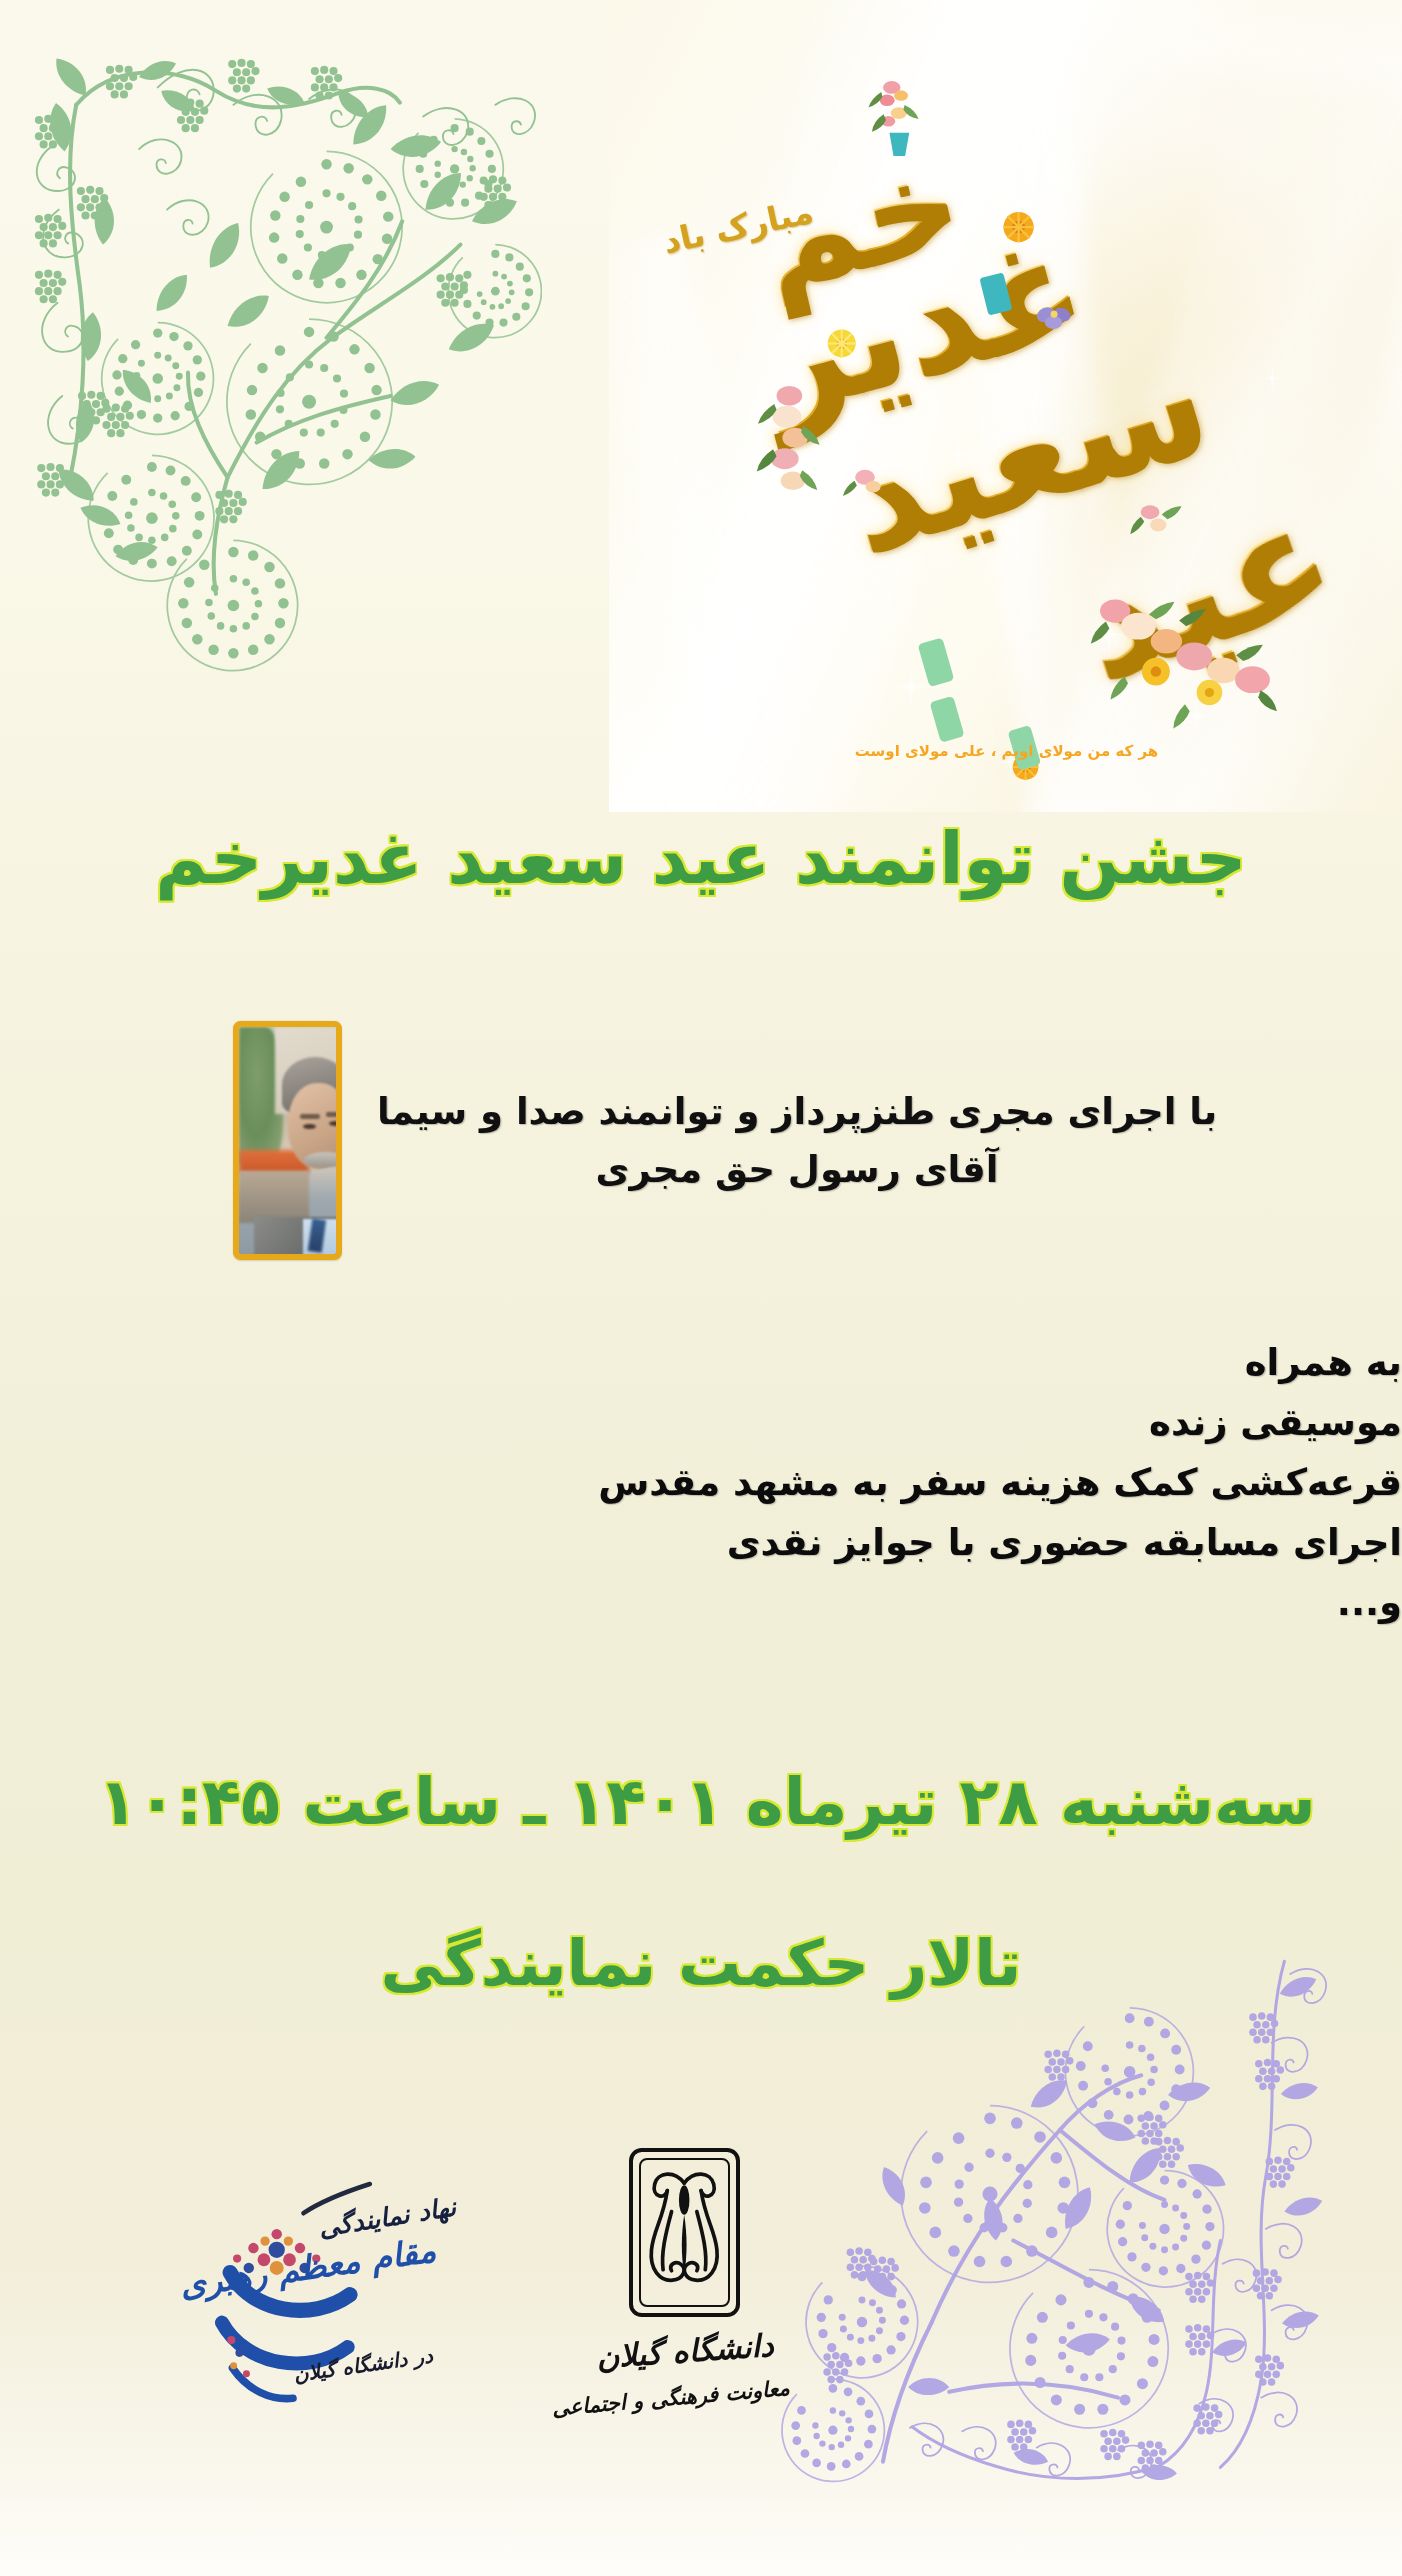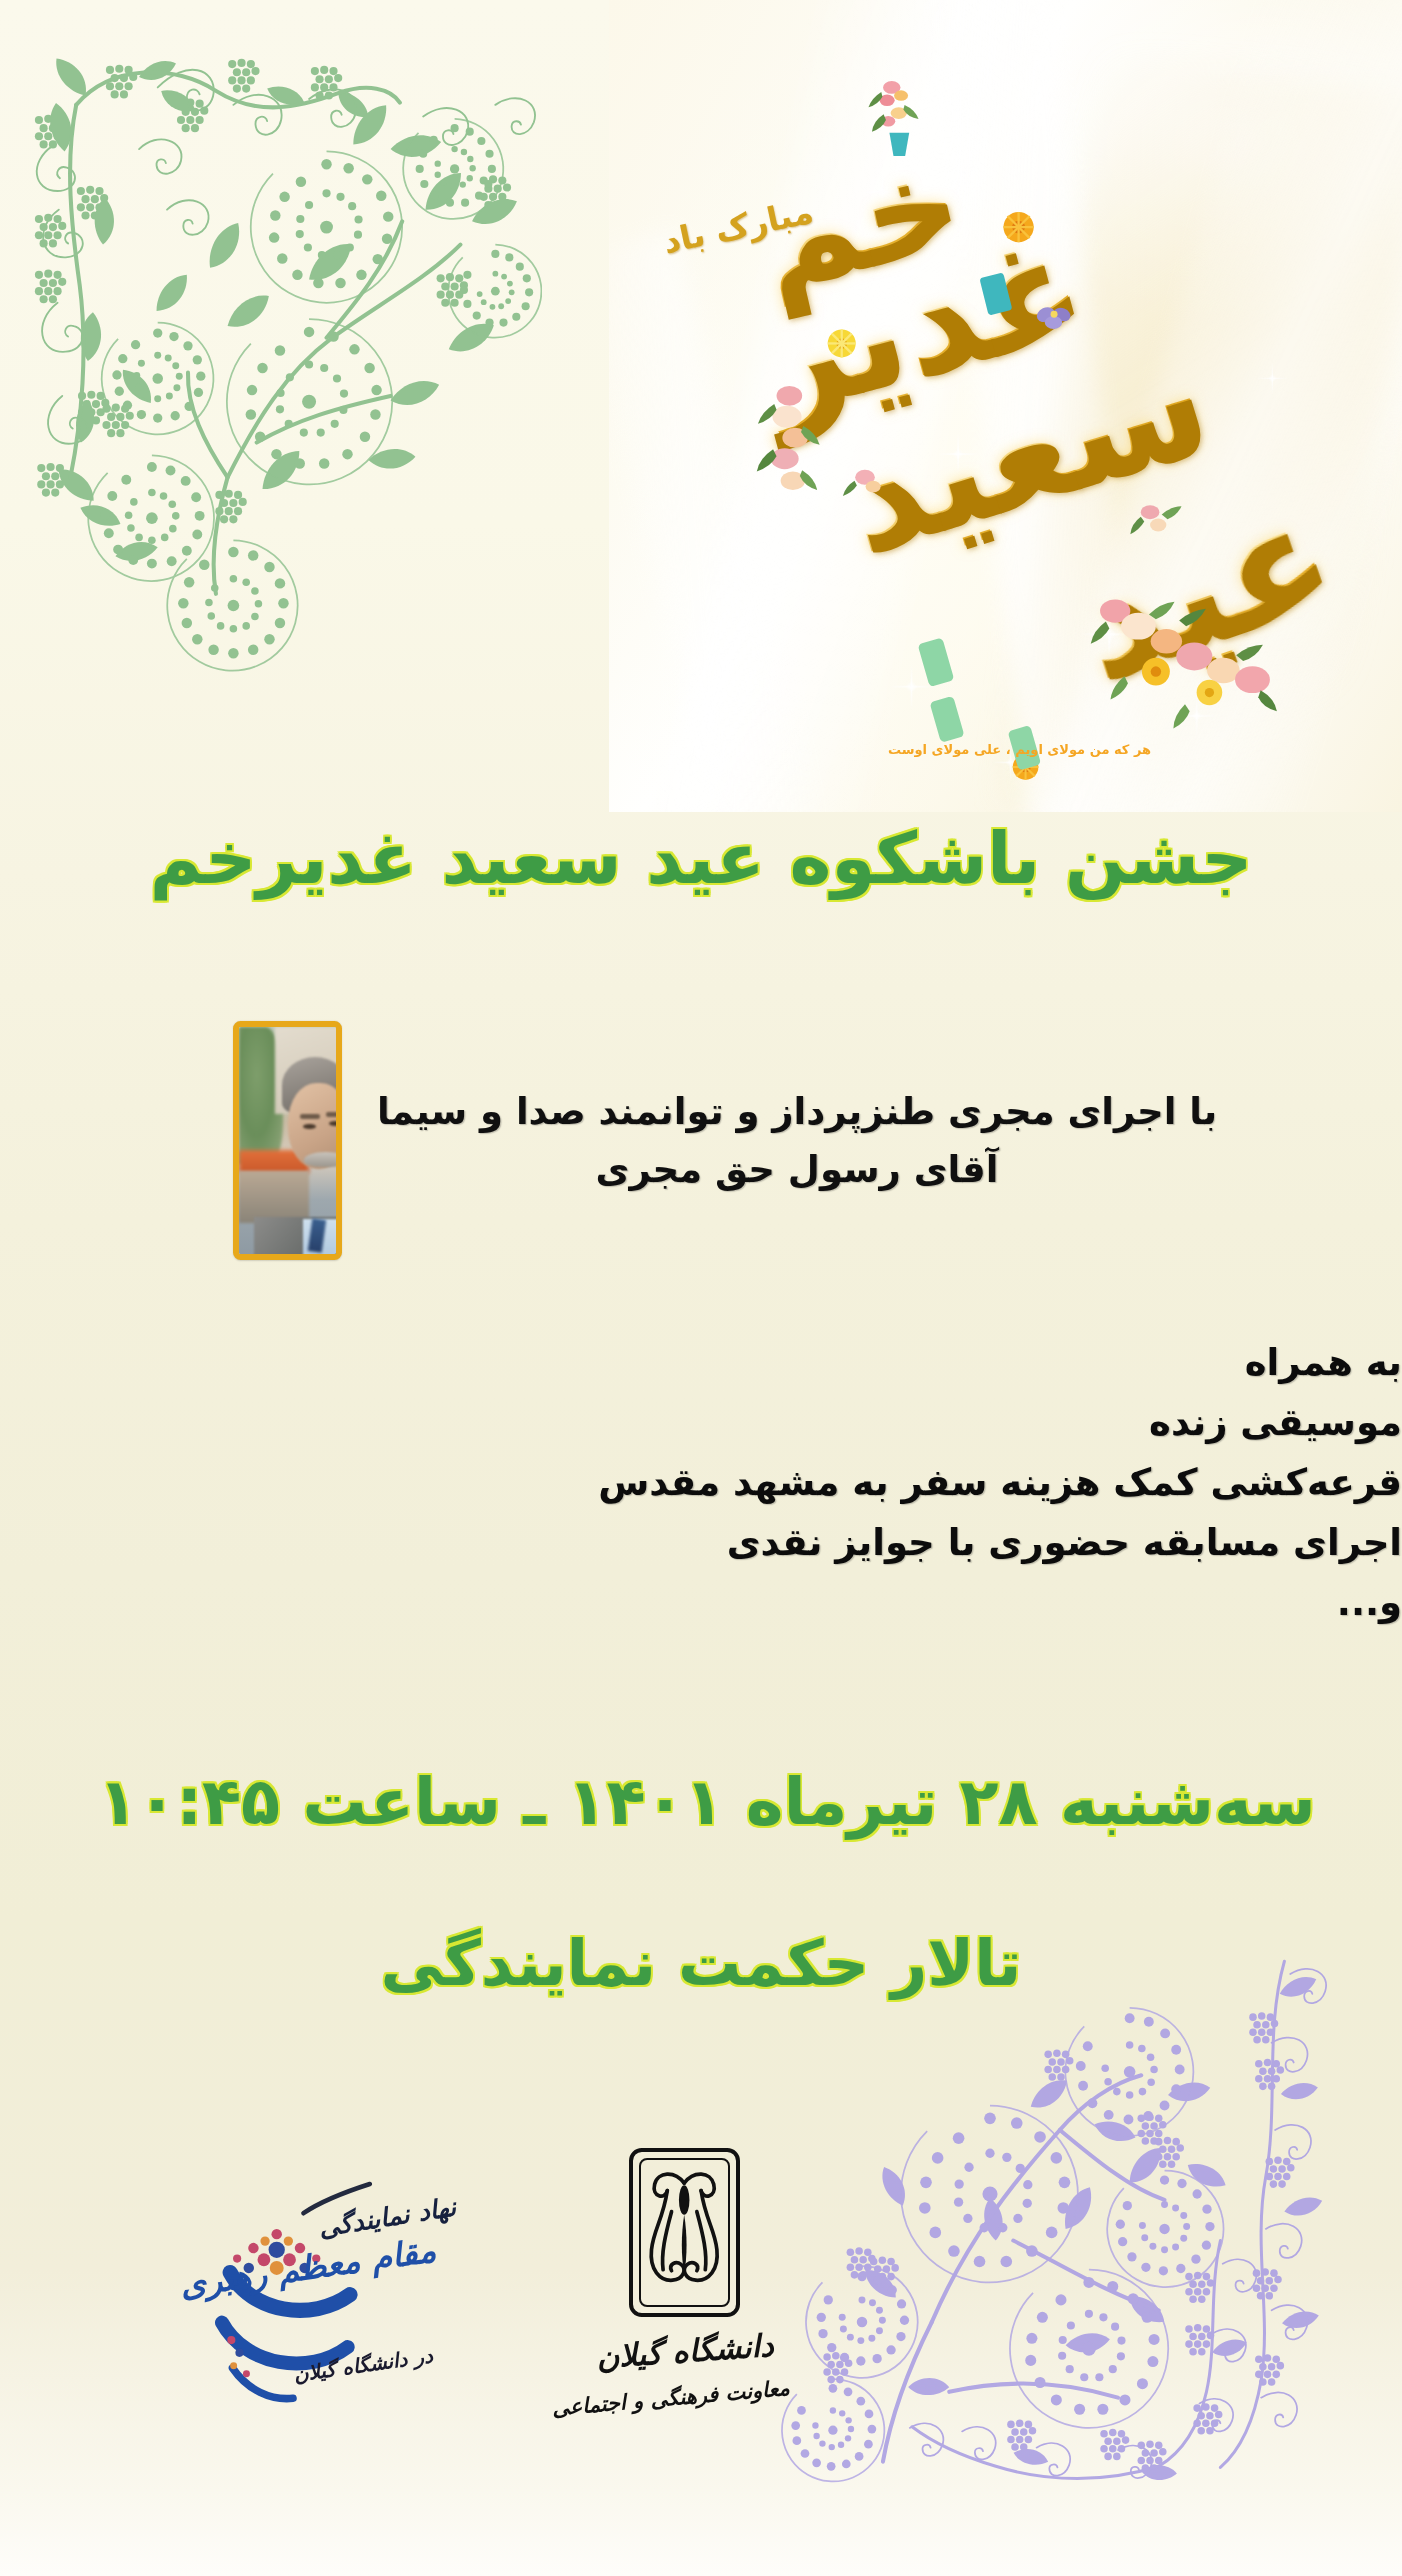--- a/index.html
+++ b/index.html
@@ -90,24 +90,24 @@
     right:588px; top:207px;
     font-size:33px; font-weight:bold;
     transform:rotate(-12deg);
     color:#D4A21F;
     text-shadow:0.6px 1.2px 1.7px rgba(170,120,10,.4);
     white-space:nowrap;
   }
 
   #hadith-line {
     position:absolute;
-    right:202px; top:742px;
+    right:215px; top:742px;
     width:361px;
     text-align:center;
-    font-size:13px;
+    font-size:15px;
     font-weight:bold;
     color:#F5A623;
     letter-spacing:0.3px;
     white-space:nowrap;
   }
 
   
   #green-ornament {
     position:absolute; left:-17.5px; top:35px; width:559px; height:652px;
     opacity:.95;
@@ -783,21 +783,21 @@
       <path d="M590 330 m 0 -130 a 130 130 0 1 1 -92 38"></path>
       <path d="M560 630 m 0 -142 a 142 142 0 1 1 -100 42"></path>
       <path d="M430 980 m 0 -112 a 112 112 0 1 1 -80 32"></path>
       <path d="M300 590 m 0 -96 a 96 96 0 1 1 -68 28"></path>
       <path d="M290 830 m 0 -108 a 108 108 0 1 1 -76 30"></path>
       <path d="M810 230 m 0 -86 a 86 86 0 1 1 -62 24"></path>
       <path d="M880 440 m 0 -80 a 80 80 0 1 1 -56 22"></path>
     </g>
   </svg>
 
-  <div id="main-title">جشن باشکوه عید سعید غدیرخم</div>
+  <div id="main-title">جشن توانمند عید سعید غدیرخم</div>
 
   <div id="host-block">
     <div id="host-photo-frame">
       <div id="host-photo">
         <div class="ph" id="ph-tree"></div>
         <div class="ph" id="ph-wall"></div>
         <div class="ph" id="ph-awning"></div>
         <div class="ph" id="ph-street"></div>
         <div class="ph" id="ph-hair"></div>
         <div class="ph" id="ph-face"></div>

